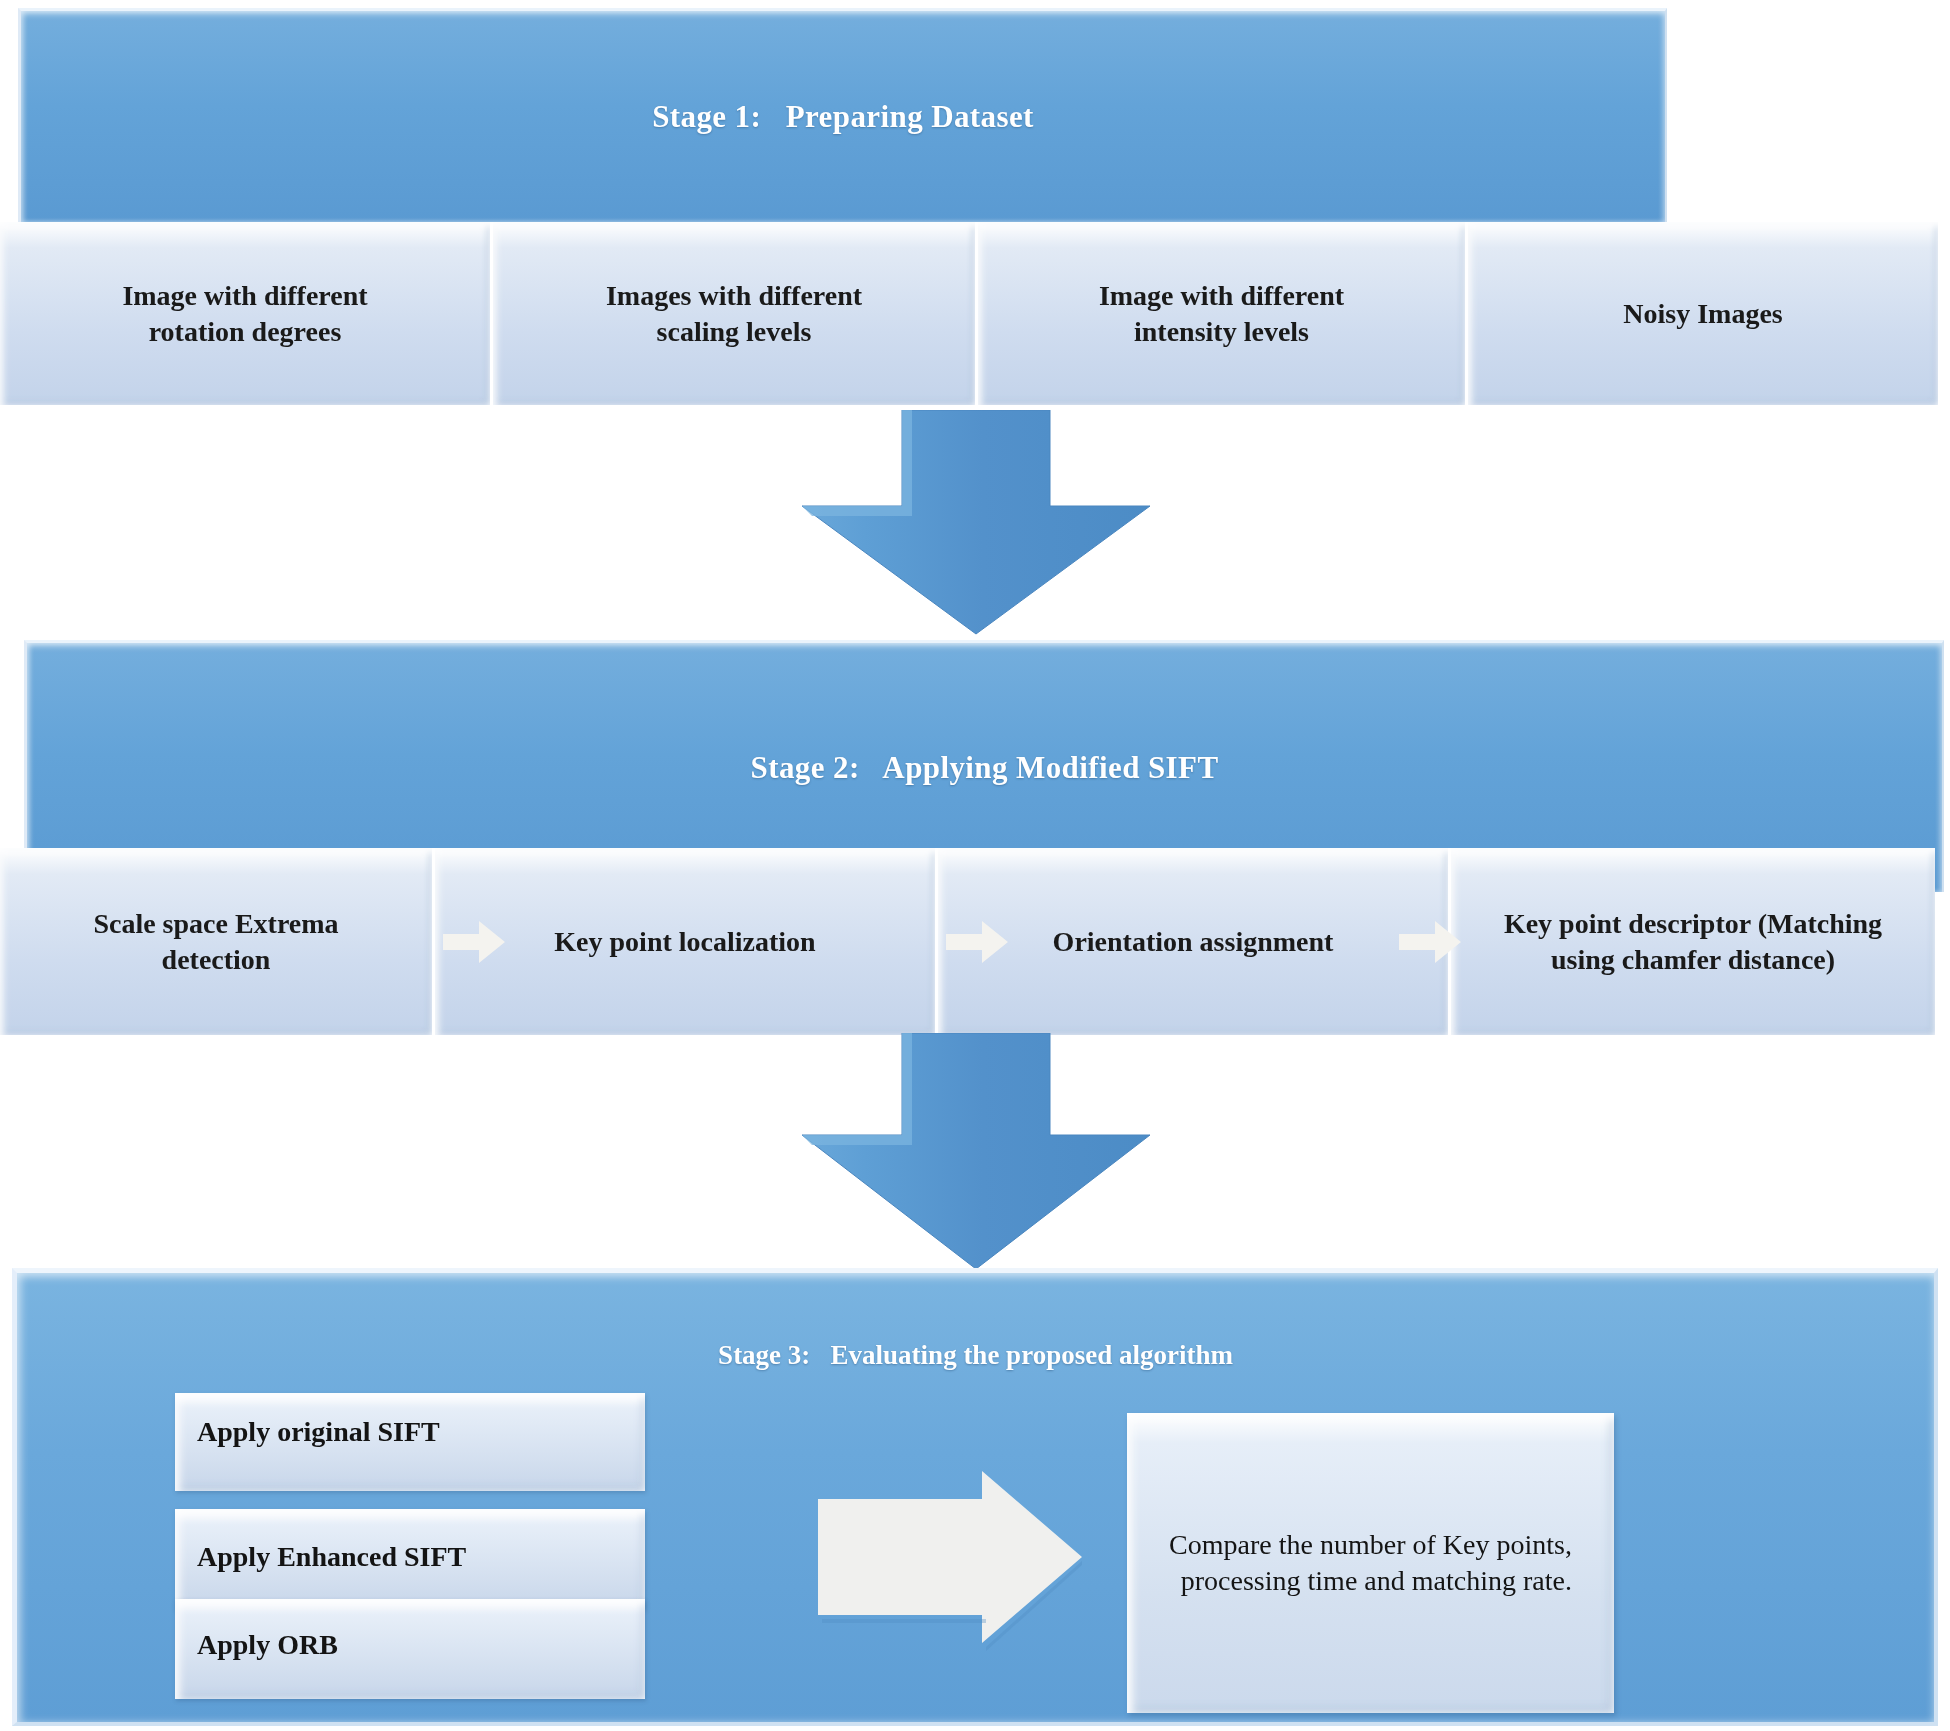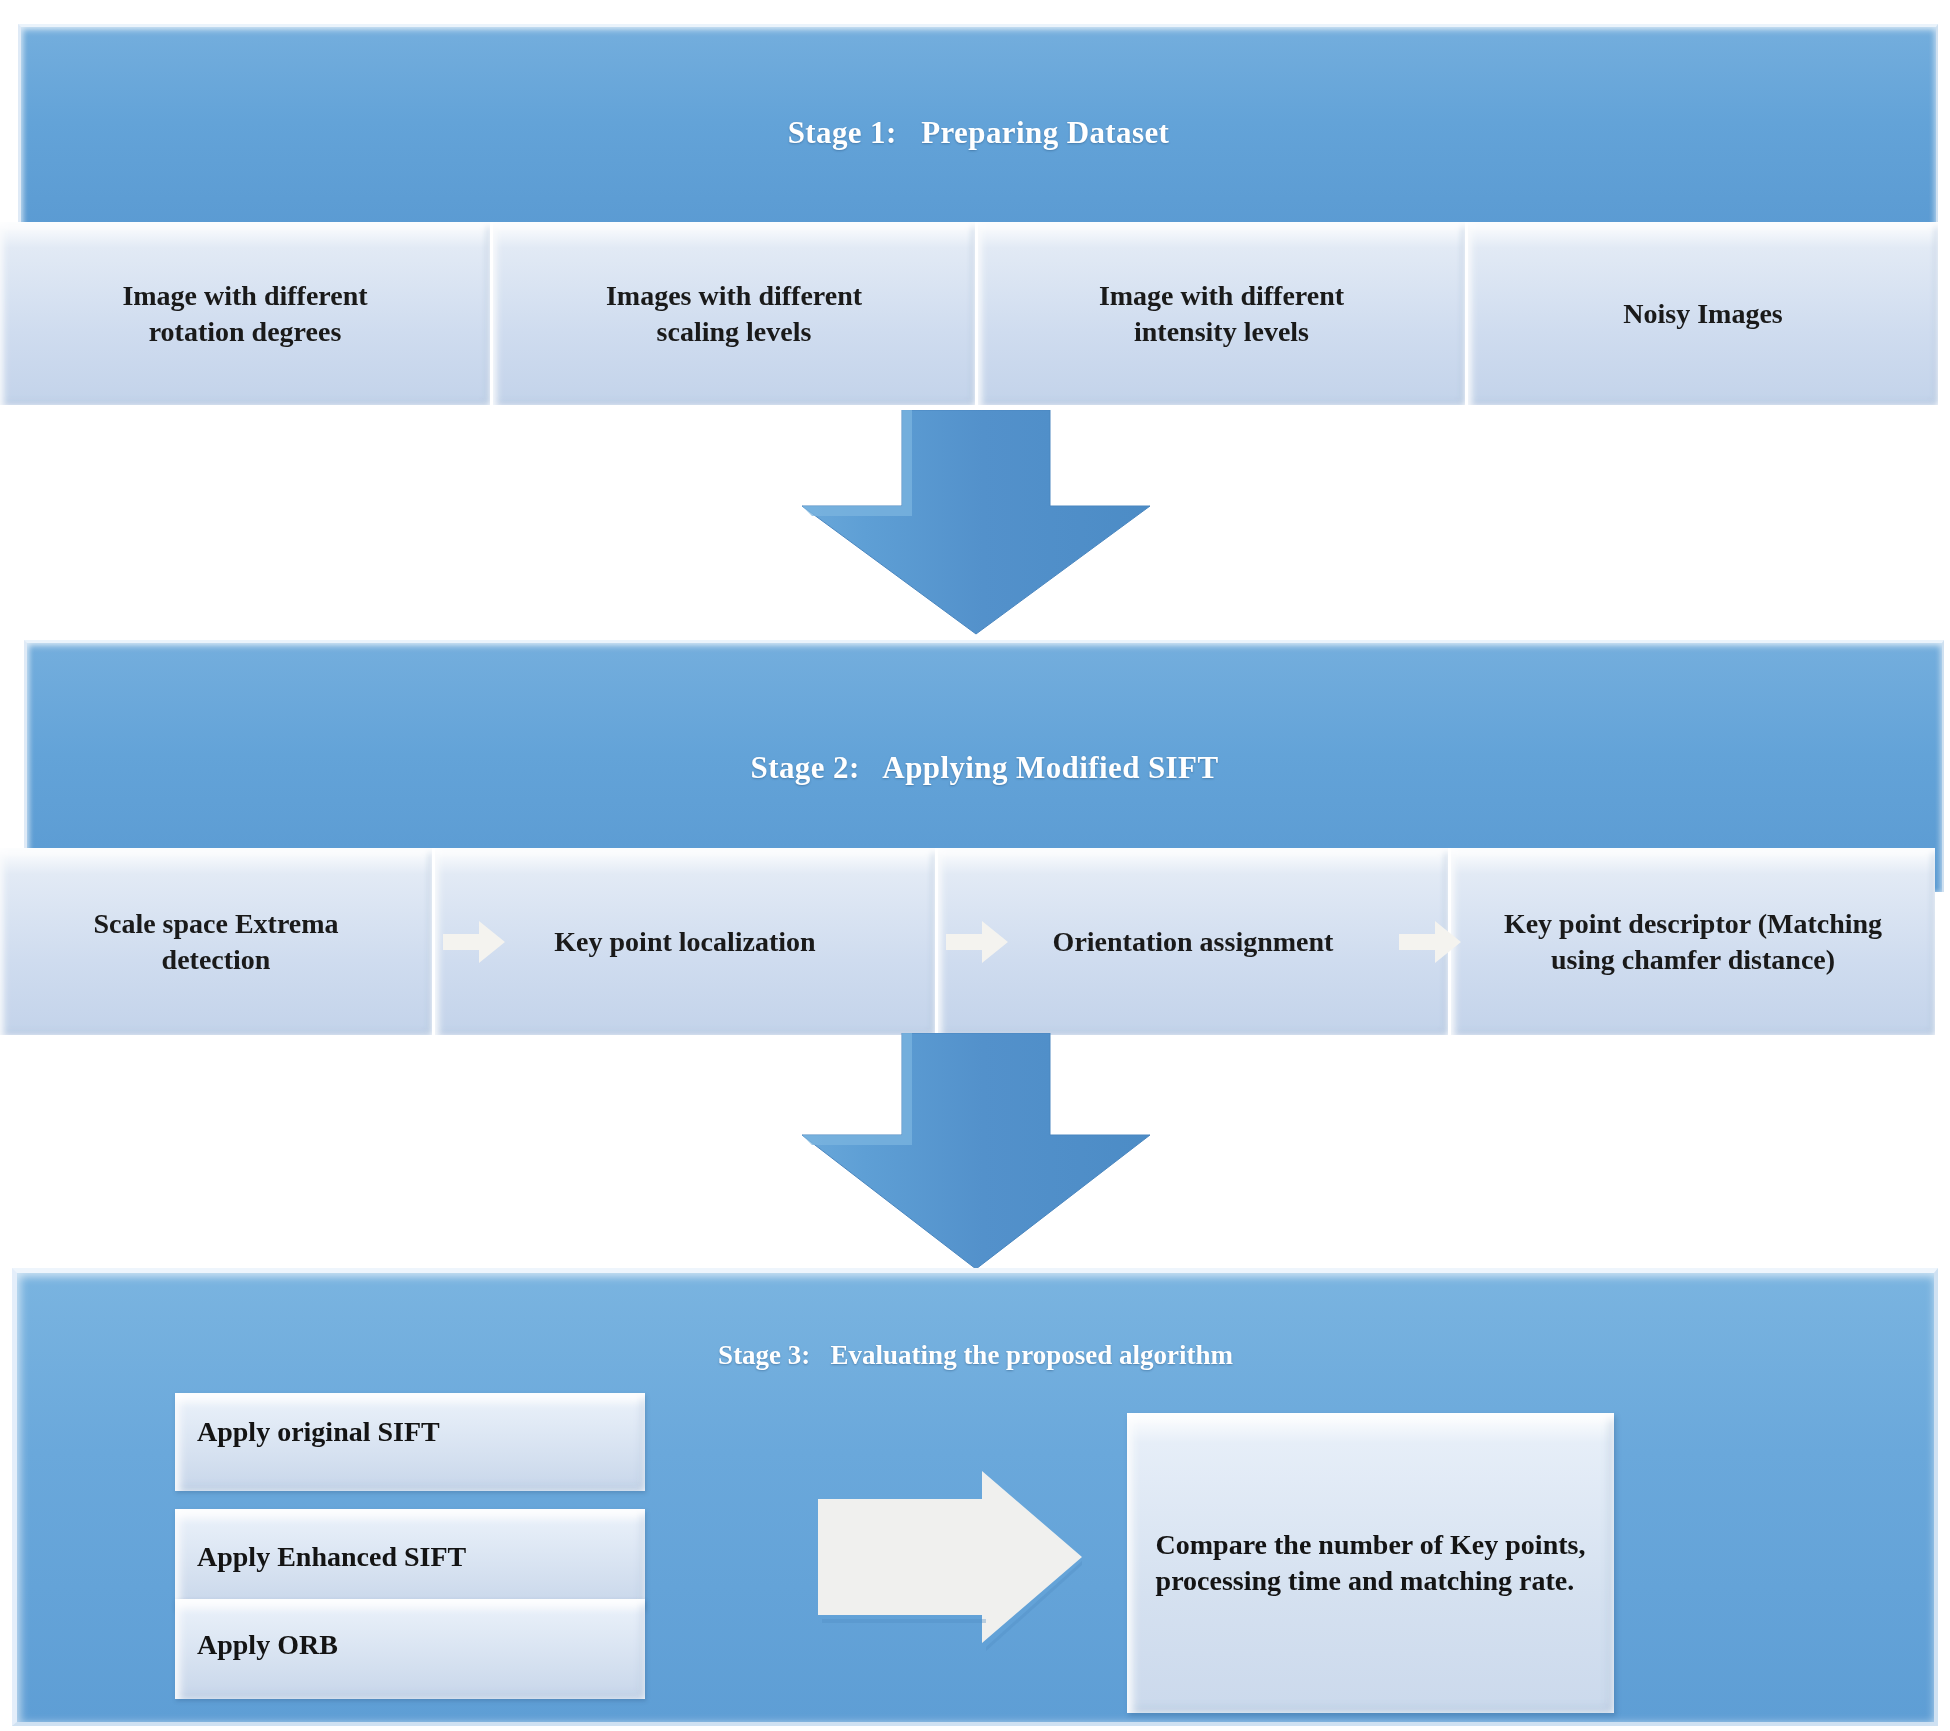--- a/index.html
+++ b/index.html
@@ -105,30 +105,30 @@
     background:linear-gradient(180deg,#ffffff 0%,#e6eef8 10%,#d5e1f0 60%,#cbd9ec 100%);
     box-shadow:inset 0 6px 9px rgba(255,255,255,.95),
                inset 6px 0 9px rgba(255,255,255,.8),
                inset -5px 0 8px rgba(150,175,205,.3),
                inset 0 -5px 8px rgba(150,175,205,.3),
                2px 3px 5px rgba(40,70,110,.25);
     display:flex;align-items:center;justify-content:center;
     box-sizing:border-box;
   }
   .compare-label{
-    color:#141414;font-size:28px;font-weight:bold;line-height:1.3;
-    text-align:left;padding:0 14px;
+    color:#141414;font-size:28px;font-weight:normal;line-height:1.3;
+    text-align:right;padding:0 14px;
   }
   .right-arrow{position:absolute;}
   .right-arrow svg{display:block;}
 </style>
 </head>
 <body>
 
-<div class="stage-head" style="left:18px;top:8px;width:1920px;height:214px;margin-top:16px;">
+<div class="stage-head" style="left:18px;top:8px;width:1649px;height:214px;">
   <span class="stage-title">Stage 1:   Preparing Dataset</span>
 </div>
 
 <div class="sub-row" style="left:0px;top:222px;width:1938px;height:183px;justify-content:space-between;">
   <div class="sub-box" style="width:490px;">
     <span class="sub-label">Image with different<br>rotation degrees</span>
   </div>
   <div class="sub-box" style="width:485px;">
     <span class="sub-label">Images with different<br>scaling levels</span>
   </div>

